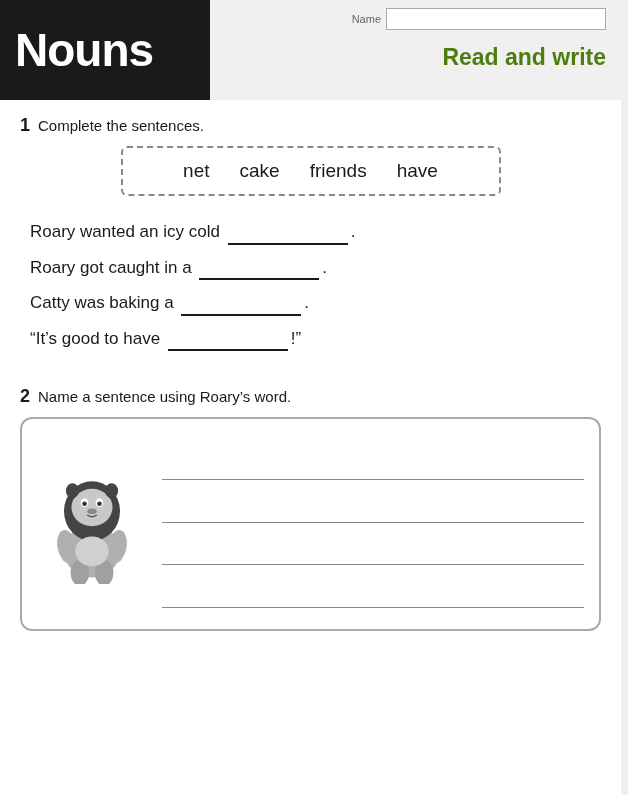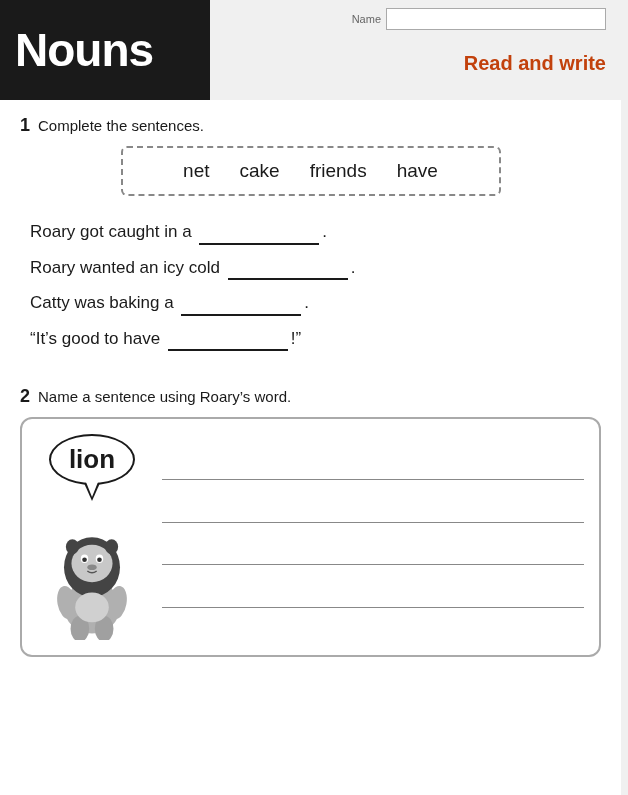--- a/index.html
+++ b/index.html
@@ -77,24 +77,24 @@
     .name-input {
       border: 1px solid #aaa;
       background: white;
       height: 22px;
       width: 220px;
       font-size: 12px;
       padding: 0 4px;
     }
 
     .read-write-label {
-      font-size: 20px;
+      font-size: 23px;
       font-weight: bold;
-      color: #c2410c;
-      margin-top: 16px;
+      color: #4d7c0f;
+      margin-top: 8px;
     }
 
     
     .content {
       background: white;
       flex: 1;
       padding: 15px 20px;
     }
 
     .section {
@@ -271,44 +271,43 @@
 
       <div class="word-box">
         <span class="word-box-item">net</span>
         <span class="word-box-item">cake</span>
         <span class="word-box-item">friends</span>
         <span class="word-box-item">have</span>
       </div>
 
       <div class="sentences">
         <div class="sentence">
+          <span>Roary wanted an icy cold </span><span class="blank"></span><span>.</span>
+        </div>
+        <div class="sentence">
           <span>Roary got caught in a </span><span class="blank"></span><span>.</span>
-        </div>
-        <div class="sentence">
-          <span>Roary wanted an icy cold </span><span class="blank"></span><span>.</span>
         </div>
         <div class="sentence">
           <span>Catty was baking a </span><span class="blank"></span><span>.</span>
         </div>
         <div class="sentence">
           <span>“It’s good to have </span><span class="blank"></span><span>!”</span>
         </div>
       </div>
     </div>
 
     <div class="section">
       <div class="section-header">
         <span class="section-number">2</span>
         <span class="section-instruction">Name a sentence using Roary’s word.</span>
       </div>
 
       <div class="writing-area">
 
         <div class="lion-speech">
-          <div class="speech-bubble">lion</div>
 
           <svg class="lion-img" viewBox="0 0 110 150" xmlns="http://www.w3.org/2000/svg">
 
             <ellipse cx="55" cy="115" rx="30" ry="28" fill="#b0b0b0"></ellipse>
 
             <ellipse cx="55" cy="72" rx="30" ry="32" fill="#444"></ellipse>
 
             <ellipse cx="55" cy="68" rx="22" ry="20" fill="#c8c8c8"></ellipse>
 
             <ellipse cx="47" cy="63" rx="4" ry="4.5" fill="white"></ellipse>

